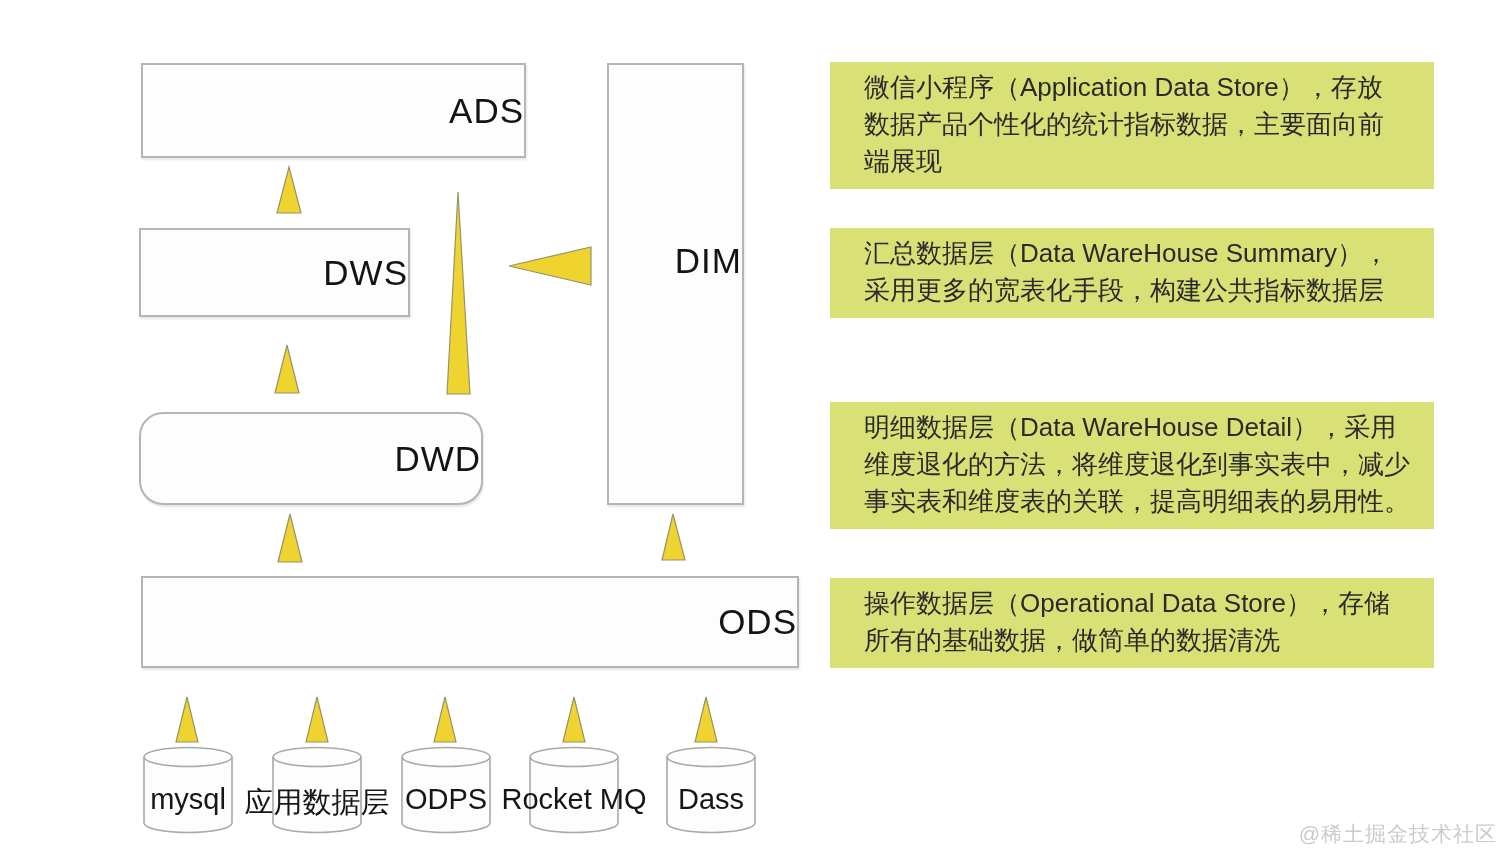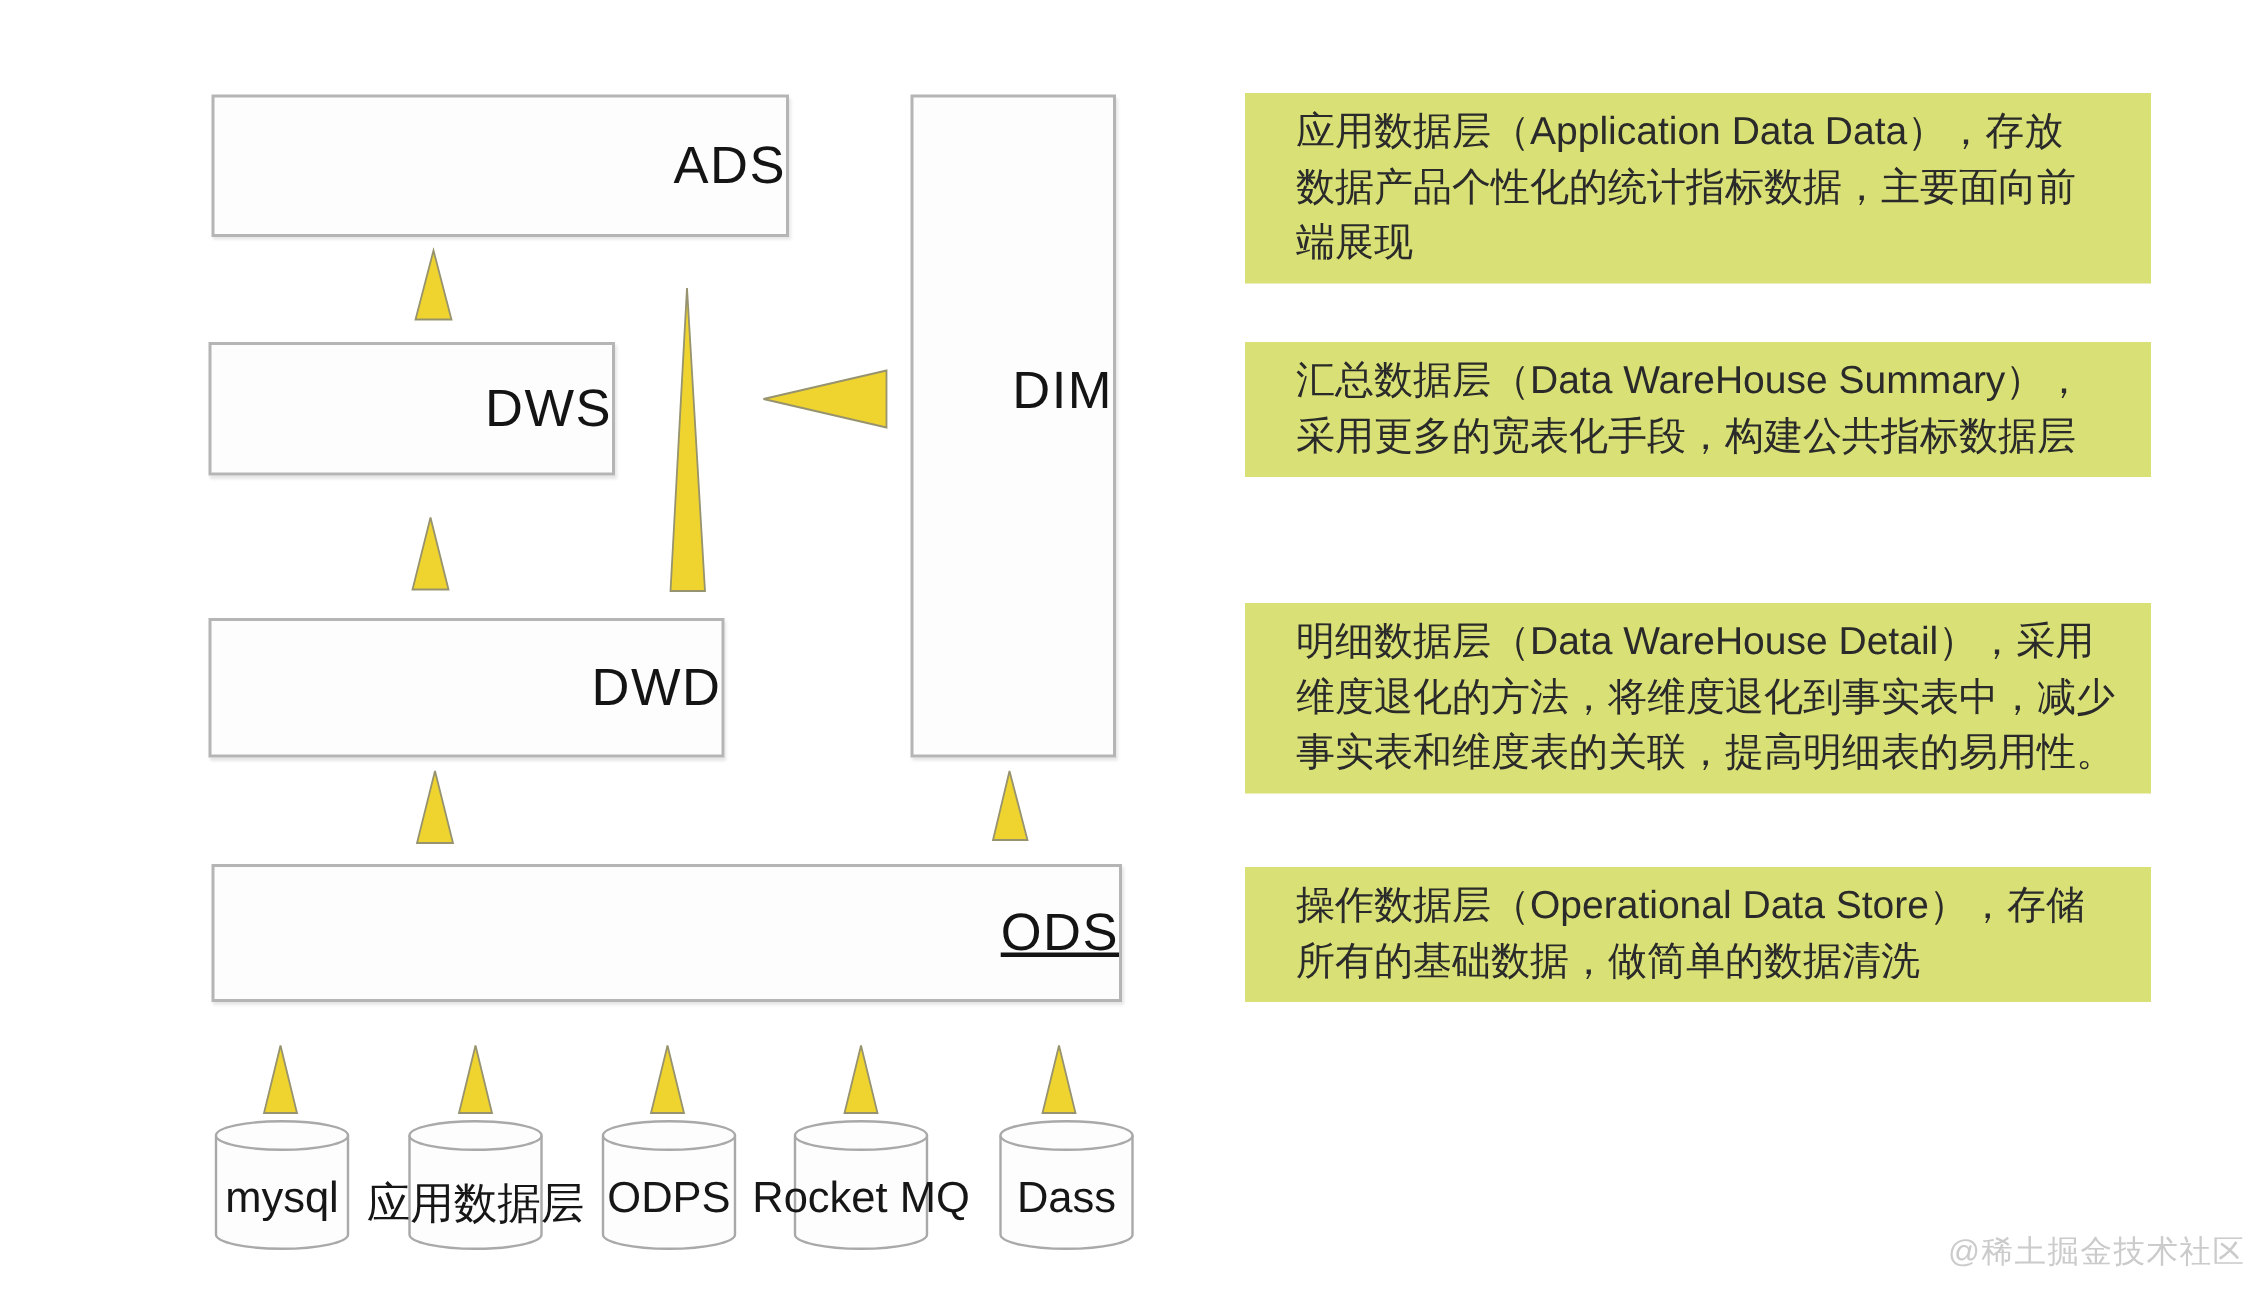--- a/index.html
+++ b/index.html
@@ -17,22 +17,22 @@
     border:2px solid var(--box_border,#b5b5b5);
     box-shadow:1px 2px 2px rgba(0,0,0,.10);
     display:flex;align-items:center;justify-content:flex-end;
     box-sizing:border-box;
     color:#141414;
     font-size:35px;
     letter-spacing:1px;
   }
   .box-ads{left:141px;top:63px;width:385px;height:95px;}
   .box-dws{left:139px;top:228px;width:271px;height:89px;}
-  .box-dwd{left:139px;top:412px;width:344px;height:93px;}
-  .box-ods{left:141px;top:576px;width:607px;height:92px;text-decoration:underline;}
+  .box-dwd{left:139px;top:412px;width:344px;height:93px;border-radius:24px;}
+  .box-ods{left:141px;top:576px;width:658px;height:92px;}
   .box-dim{left:607px;top:63px;width:137px;height:442px;padding-bottom:47px;}
   
   .overlay{position:absolute;left:0;top:0;width:1512px;height:866px;}
   .arrow{fill:var(--arrow,#efd32f);stroke:#96936e;stroke-width:1.2;}
   .cyl{fill:#fdfdfd;stroke:#a9a9a9;stroke-width:1.6;}
   
   .src-label{
     position:absolute;
     width:220px;
     top:783px;
@@ -129,21 +129,21 @@
   <div class="lbox box-dim">
     <span>DIM</span>
   </div>
 
   <div class="src-label" style="left:78px;">mysql</div>
   <div class="src-label" style="left:207px;">应用数据层</div>
   <div class="src-label" style="left:336px;">ODPS</div>
   <div class="src-label" style="left:464px;">Rocket MQ</div>
   <div class="src-label" style="left:601px;">Dass</div>
 
-  <div class="ann ann-1">应用数据层（Application Data Data），存放
+  <div class="ann ann-1">微信小程序（Application Data Store），存放
 数据产品个性化的统计指标数据，主要面向前
 端展现</div>
   <div class="ann ann-2">汇总数据层（Data WareHouse Summary），
 采用更多的宽表化手段，构建公共指标数据层</div>
   <div class="ann ann-3">明细数据层（Data WareHouse Detail），采用
 维度退化的方法，将维度退化到事实表中，减少
 事实表和维度表的关联，提高明细表的易用性。</div>
   <div class="ann ann-4">操作数据层（Operational Data Store），存储
 所有的基础数据，做简单的数据清洗</div>
 

